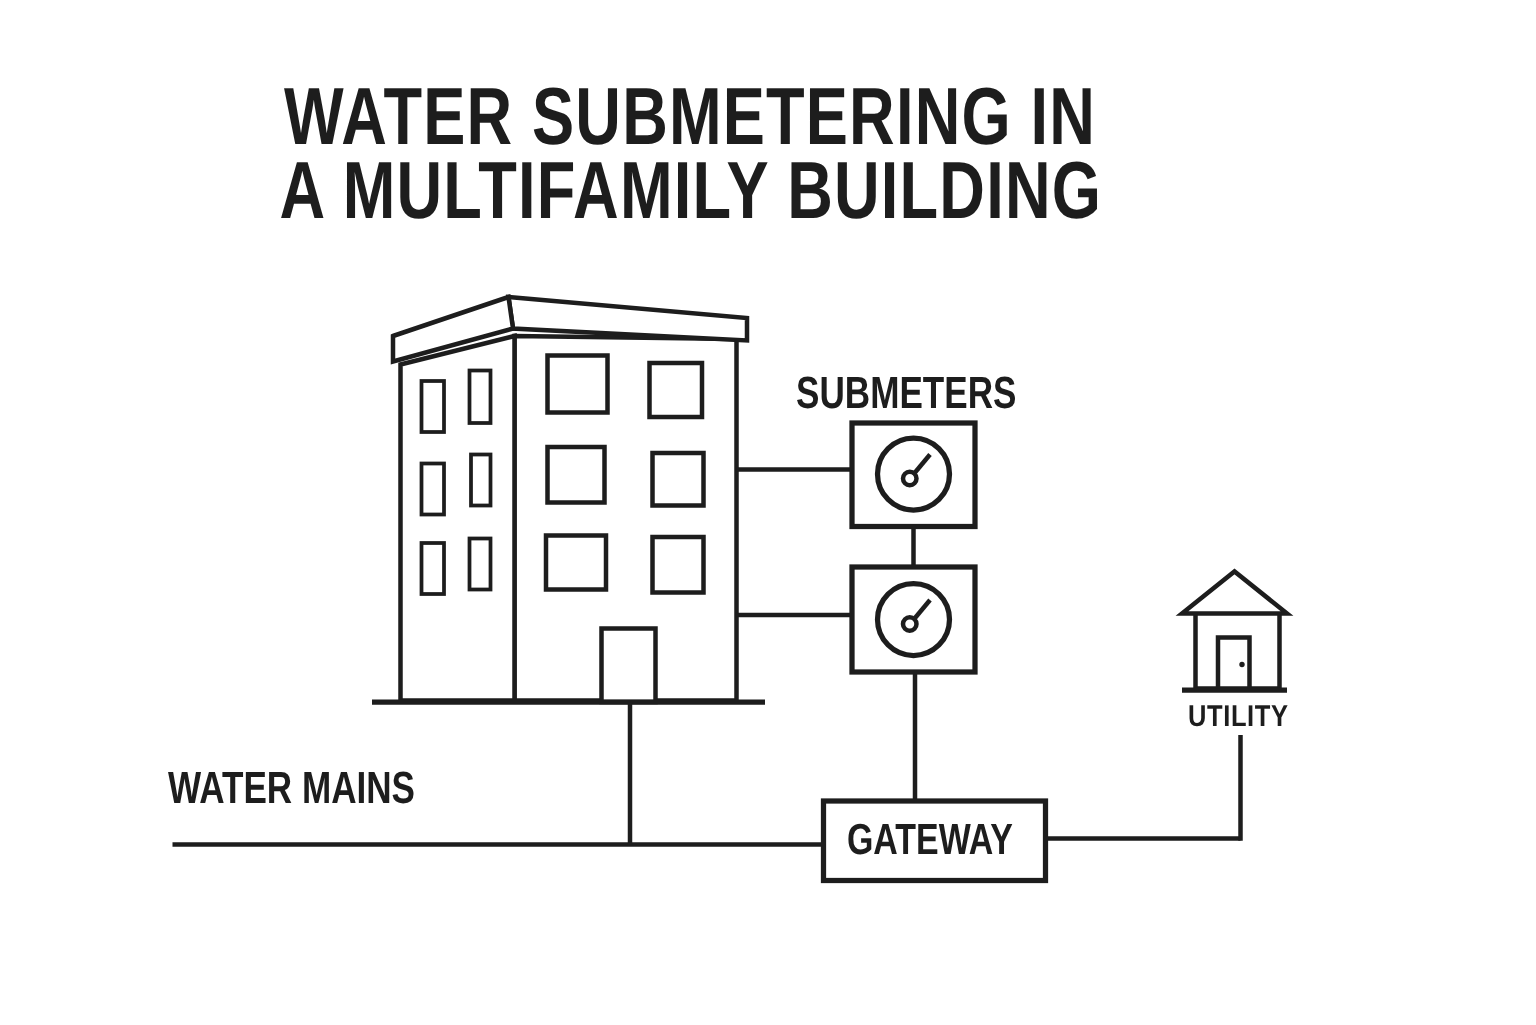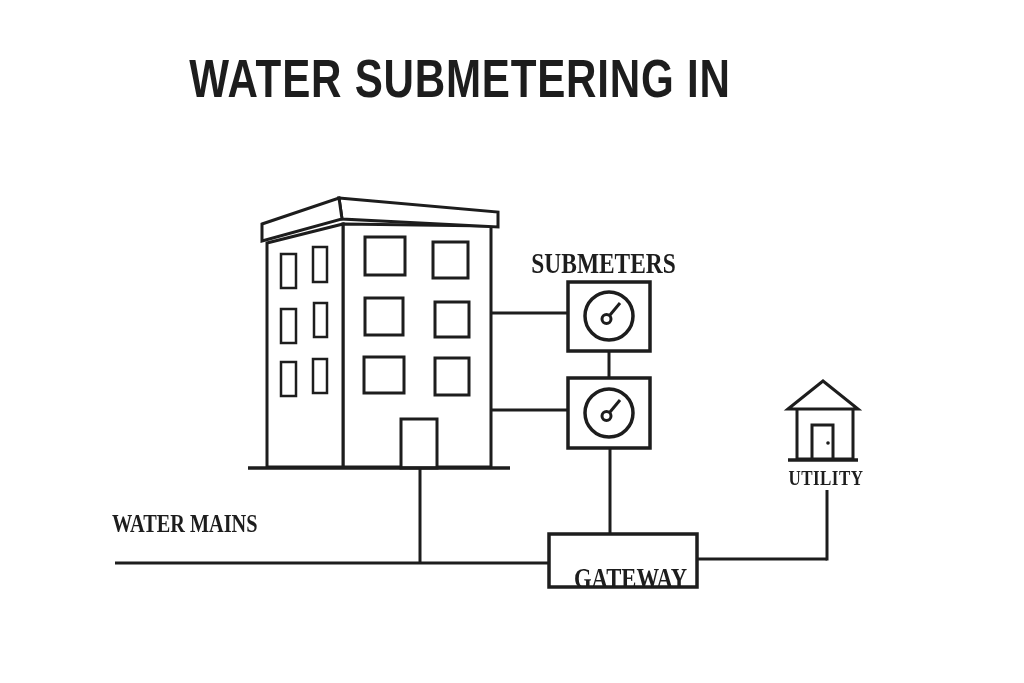--- a/index.html
+++ b/index.html
@@ -16,50 +16,49 @@
   .stage svg { position: absolute; left: 0; top: 0; }
   .s  { stroke: var(--ink, #1d1d1d); fill: none; stroke-linejoin: miter; stroke-linecap: butt; }
   .sf { stroke: var(--ink, #1d1d1d); fill: #ffffff; stroke-linejoin: miter; }
   .dot { fill: var(--ink, #1d1d1d); stroke: none; }
 
   .lbl {
     position: absolute;
     font-weight: 700;
     color: var(--ink, #1d1d1d);
     white-space: nowrap;
-    font-family: Liberation Serif, serif;
   }
   .condense { display: inline-block; transform: scaleX(0.78); transform-origin: center; }
 
   .title-block {
     position: absolute;
     left: 40px; top: 54px;
     width: 840px;
     text-align: center;
     font-size: 54px;
     font-weight: 700;
     line-height: 49px;
     letter-spacing: 1px;
     color: var(--ink, #1d1d1d);
   }
   .submeters-label {
     left: 494px; top: 246px; width: 220px;
     text-align: center; font-size: 30px;
   }
   .water-mains-label {
-    left: 112px; top: 509px; font-size: 26px;
+    left: 112px; top: 509px; font-size: 30px;
   }
   .water-mains-label .condense { transform-origin: left center; }
   .utility-label {
     left: 765px; top: 467px; width: 121px;
     text-align: center; font-size: 20px; letter-spacing: 0.5px;
   }
   .gateway-box-label {
-    left: 549px; top: 552px; width: 164px; height: 53px;
-    display: flex; align-items: center; justify-content: center;
+    left: 549px; top: 534px; width: 164px; height: 53px;
+    display: flex; align-items: center; justify-content: flex-start;
     font-size: 29px;
   }
 </style>
 </head>
 <body>
 
 <div class="stage">
 
   <svg width="1024" height="683" viewBox="0 0 1024 683">
 
@@ -119,20 +118,21 @@
       <polygon class="sf" stroke-width="3" points="788,409 823,381 858,409"></polygon>
       <polyline class="s" stroke-width="3" points="797,410 797,459 853,459 853,410"></polyline>
       <line class="s" stroke-width="3.5" x1="788" y1="460" x2="858" y2="460"></line>
       <polyline class="s" stroke-width="3" points="812,459 812,425 833,425 833,459"></polyline>
       <circle class="dot" cx="828" cy="443" r="1.8"></circle>
     </g>
   </svg>
 
   <div class="title-block">
     <div><span class="condense">WATER SUBMETERING IN</span></div>
+    <div><span class="condense">A MULTIFAMILY BUILDING</span></div>
   </div>
 
   <div class="lbl submeters-label">
     <span class="condense">SUBMETERS</span>
   </div>
 
   <div class="lbl gateway-box-label">
     <span class="condense">GATEWAY</span>
   </div>
 

